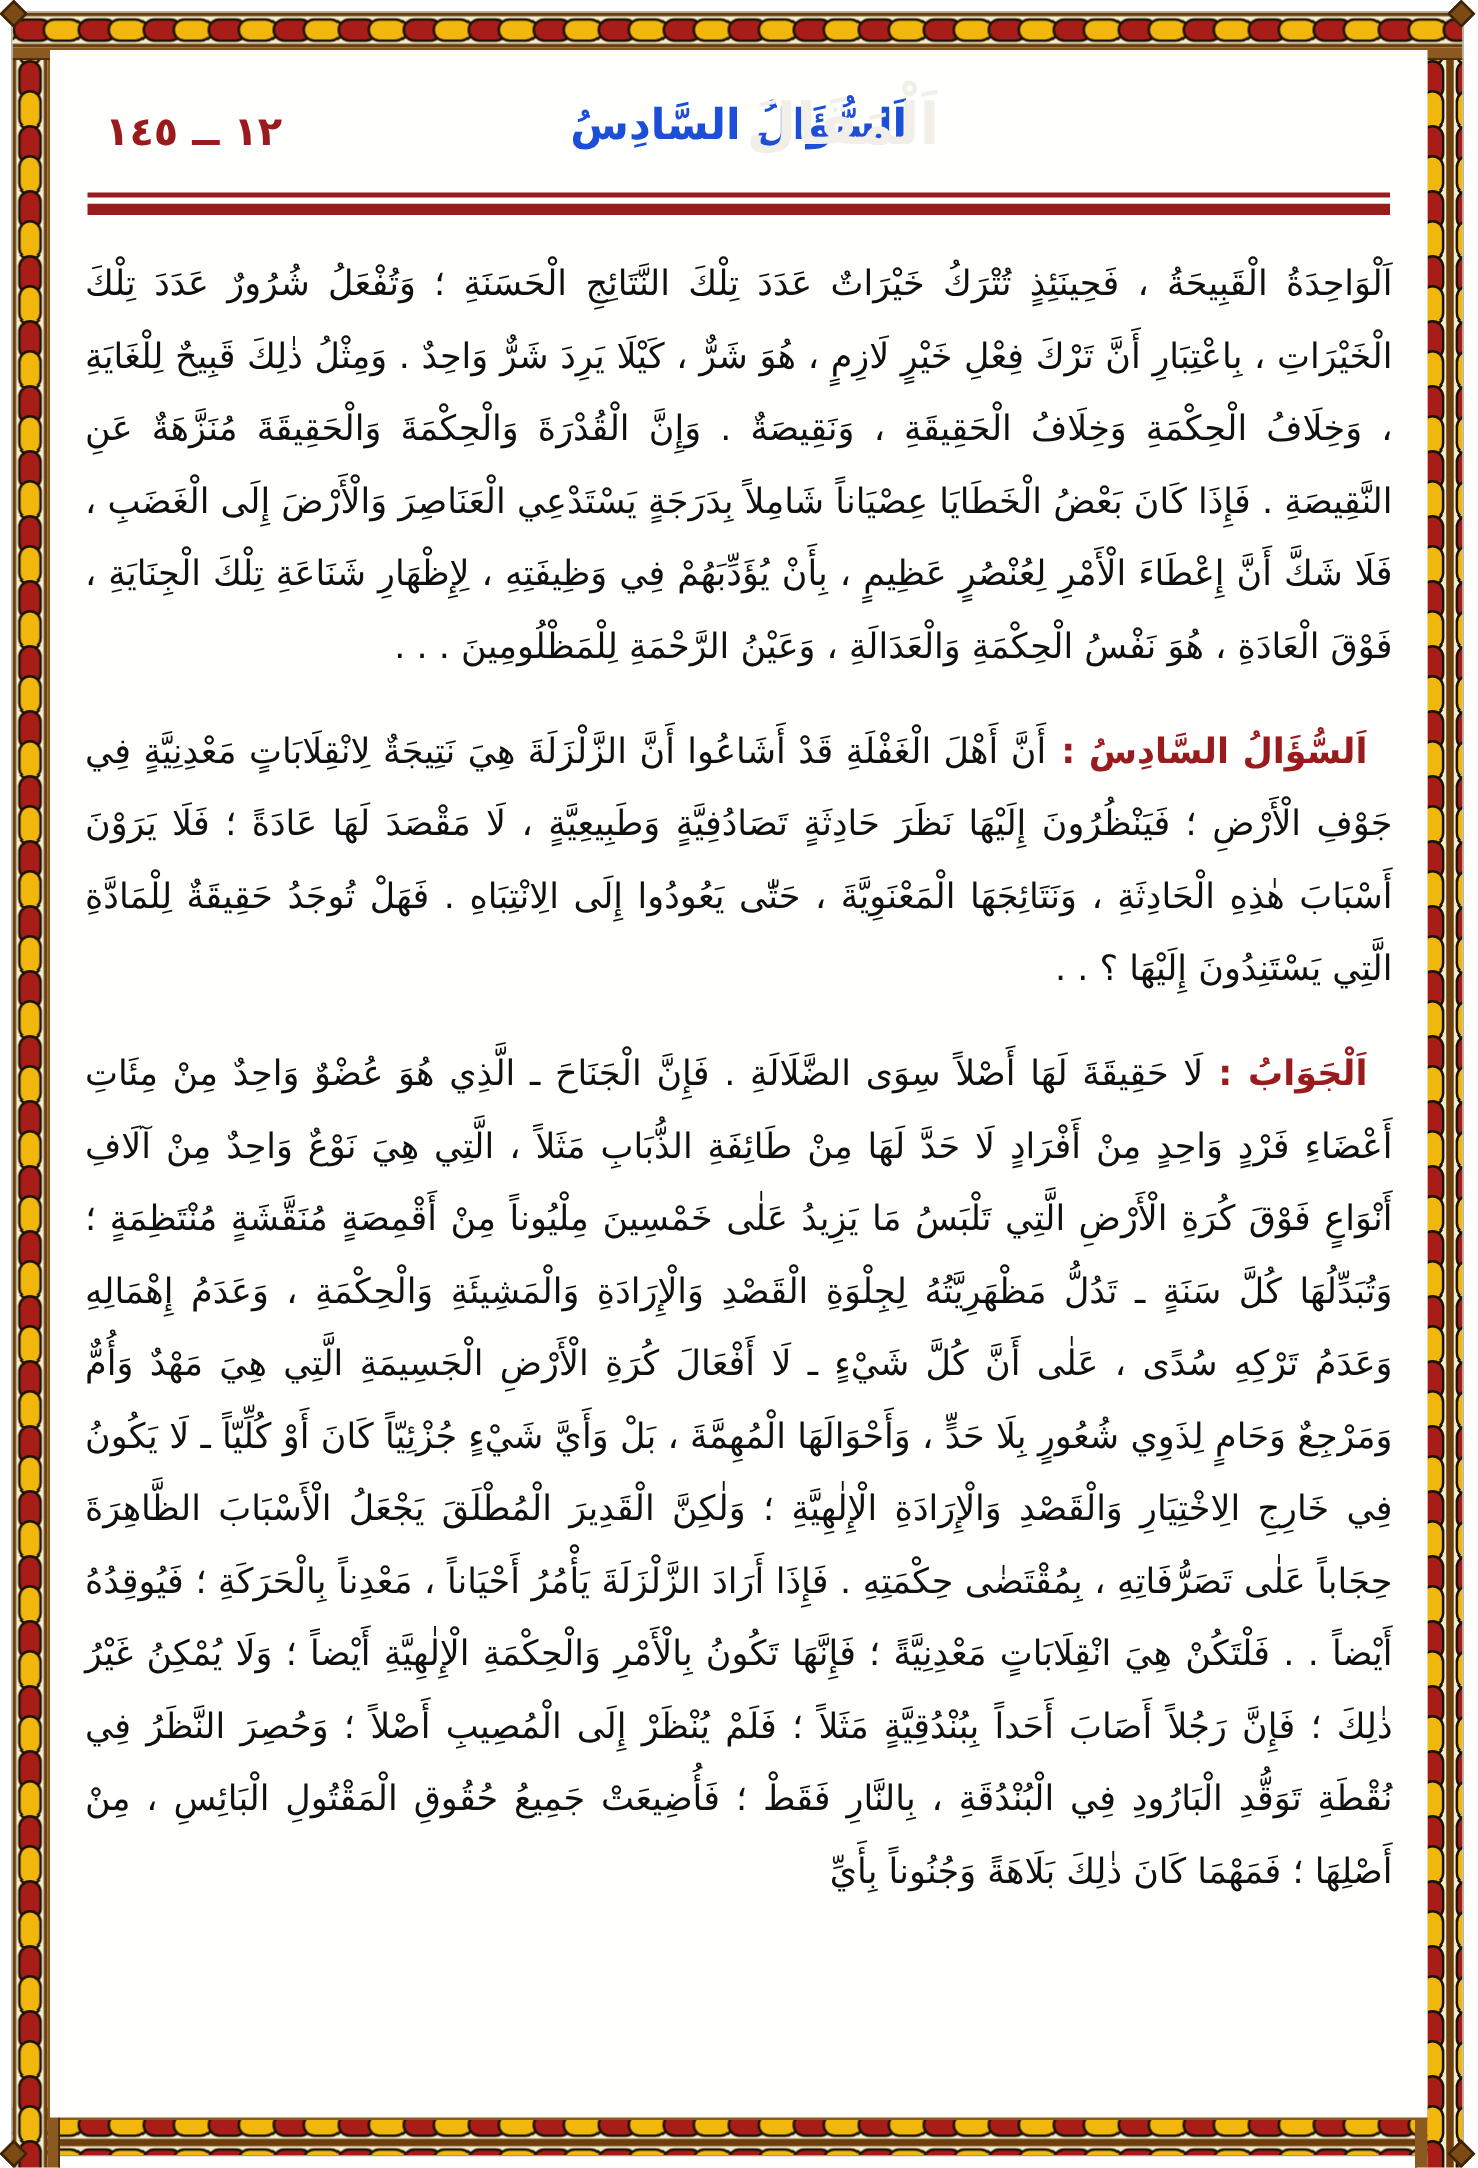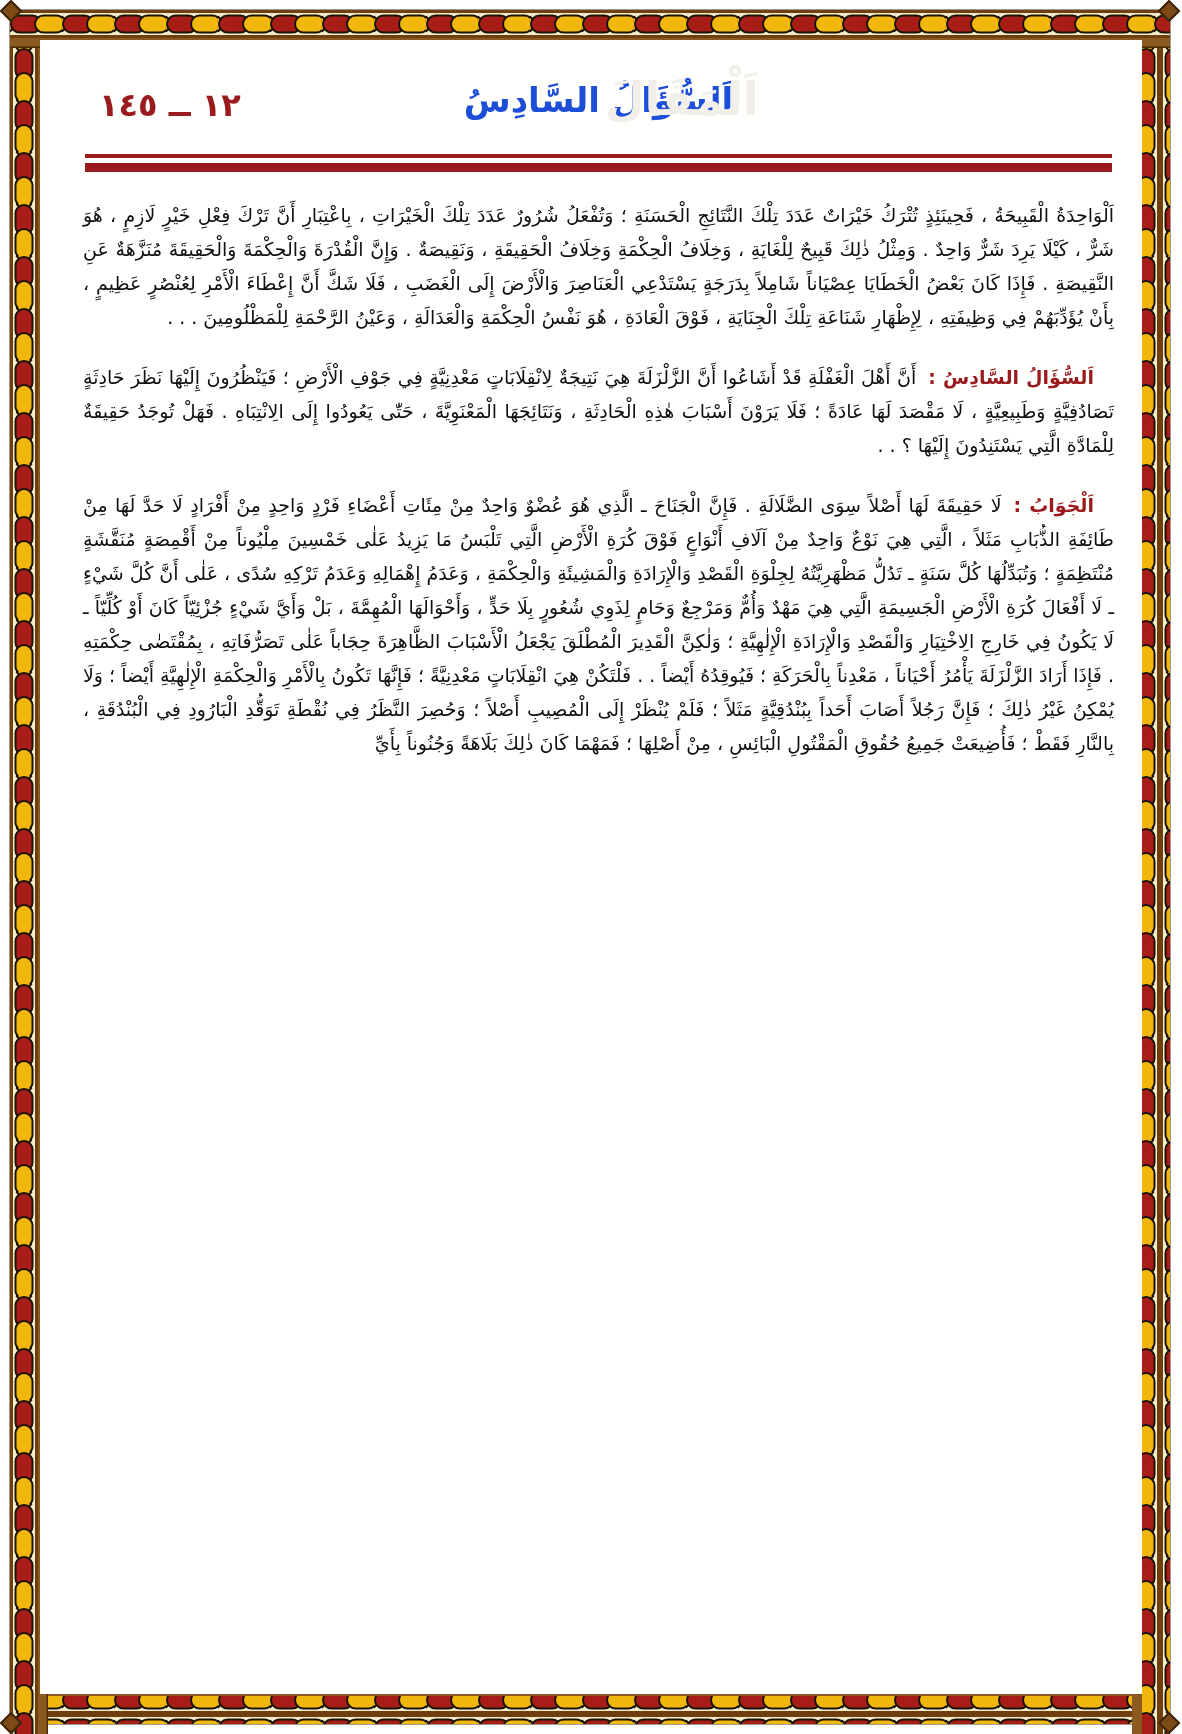--- a/index.html
+++ b/index.html
@@ -16,42 +16,42 @@
   .bs-left   { top:38px; bottom:38px; left:0; width:38px; }
   .bs-right  { top:38px; bottom:38px; right:0; width:38px; }
   .knob { position:absolute; width:12px; height:12px; background:#7c4b15;
           border:2px solid #3c2406; transform:rotate(45deg); }
   .knob.tl { top:-7px; left:-7px; }  .knob.tr { top:-7px; right:-7px; }
   .knob.bl { bottom:-7px; left:-7px; } .knob.br { bottom:-7px; right:-7px; }
 
   
   .page-content {
     position:absolute; top:40px; left:40px; right:40px; bottom:40px;
-    background:#fffffe; padding:18px 28px 0 43px; direction:rtl;
+    background:#fffffe; padding:18px 28px 0 28px; direction:rtl;
   }
   .page-header { position:relative; height:86px; direction:rtl; }
   .page-ref {
     position:absolute; left:16px; top:28px; color:#9a1b1e;
     font-size:32px; font-weight:bold; letter-spacing:3px; direction:rtl;
   }
   .doc-title {
     position:absolute; left:50%; top:22px; transform:translateX(-50%);
     color:#1d4ed8; font-size:34px; font-weight:bold; white-space:nowrap; z-index:1;
   }
   .title-ghost {
     position:absolute; left:50%; top:14px; transform:translateX(4%);
     color:#f1efe8; font-size:46px; font-weight:bold; white-space:nowrap; z-index:2;
     pointer-events:none;
   }
   .double-rule {
     height:5px; border-top:4px solid #9a1b1e; border-bottom:9px solid #9a1b1e;
     margin:10px 2px 0 2px;
   }
   .body-text {
-    margin-top:26px; font-size:19px; line-height:34px; color:#101010;
+    margin-top:26px; font-size:28px; line-height:58px; color:#101010;
     text-align:justify; direction:rtl;
   }
   .body-text p { margin:0 0 26px 0; }
   .red-label { color:#9a1b1e; font-weight:bold; margin-left:12px;margin-top:30px; }
   .para-indent { text-indent:20px; }
 </style>
 </head>
 <body>
 
 <div class="frame">

